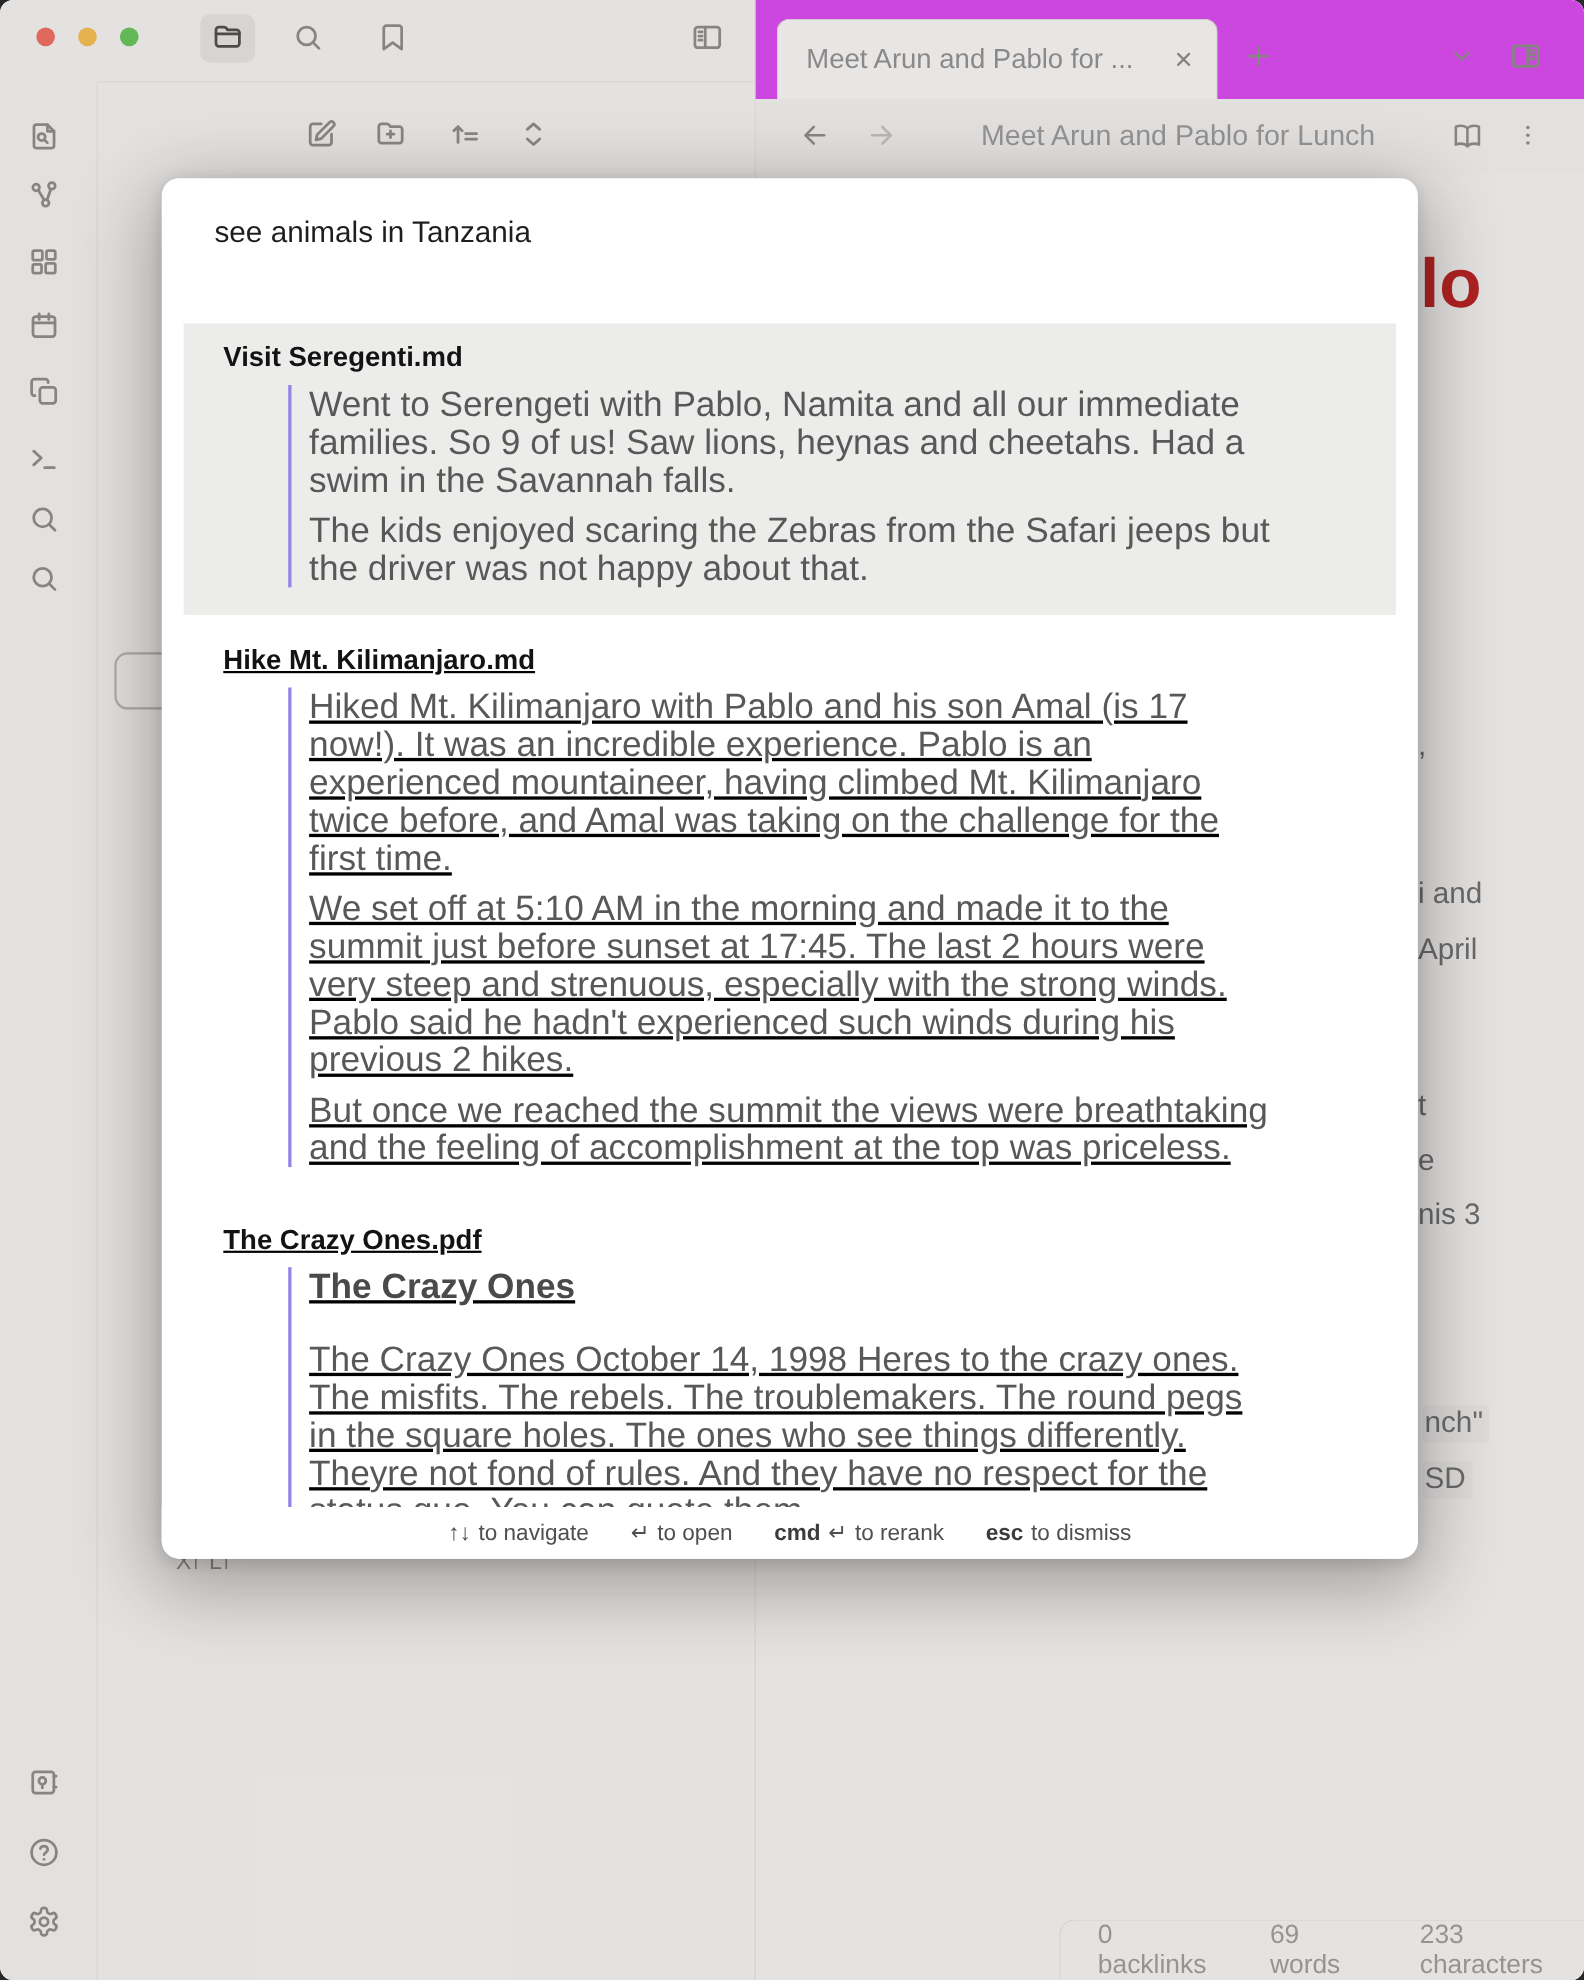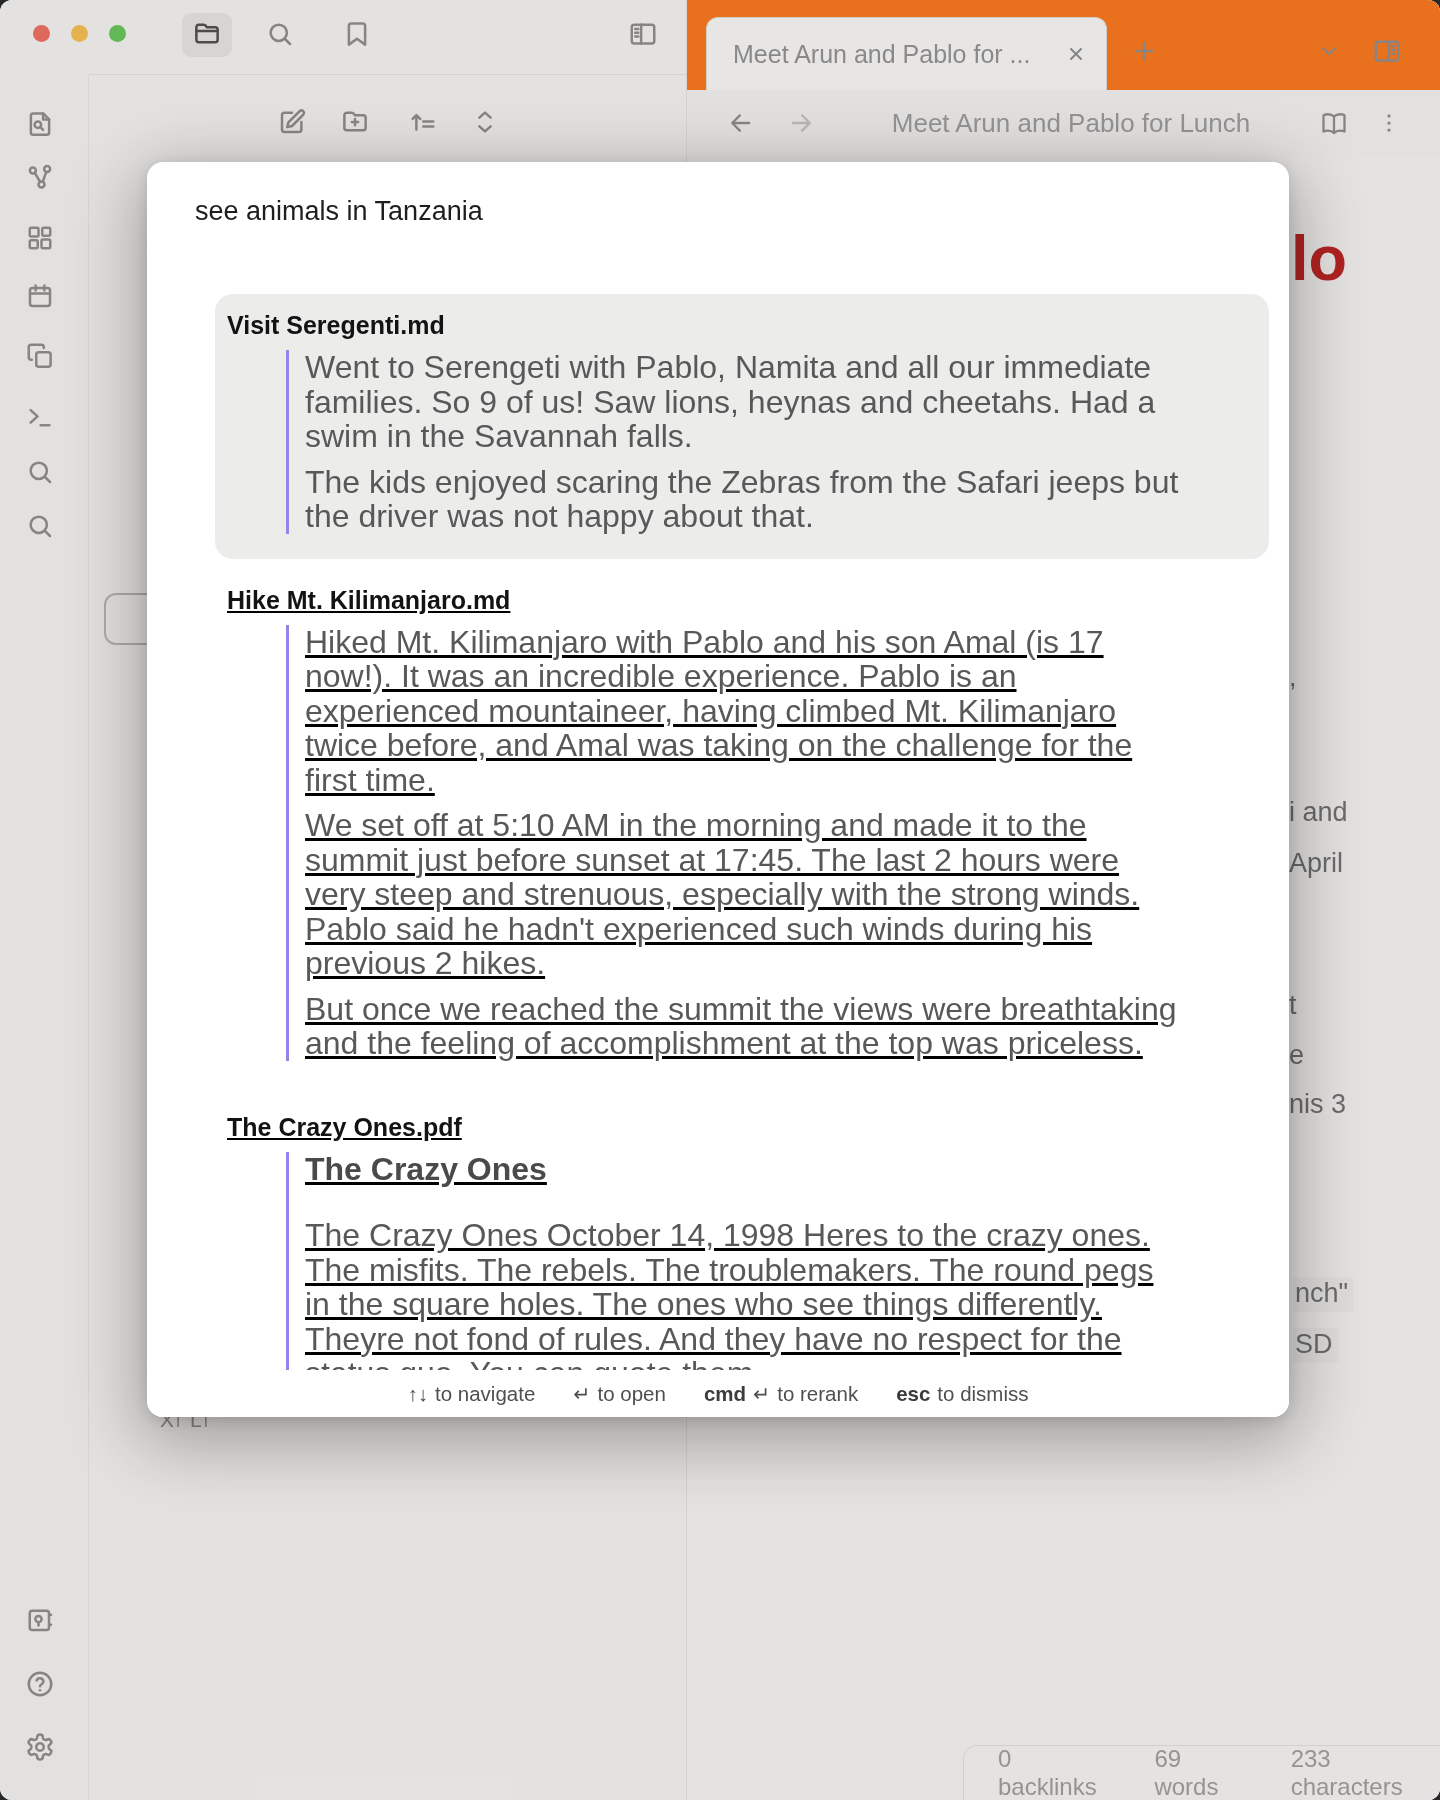--- a/index.html
+++ b/index.html
@@ -20,21 +20,21 @@
   
   .ribbon{position:absolute;left:0;top:75px;width:89px;height:1725px;background:#f2f1ef;border-right:1px solid #e5e3e0;}
   .ribbon .icbtn{left:18px;}
   
   .explorer{position:absolute;left:89px;top:75px;width:597px;height:1725px;background:#f3f2f0;}
   .frag-rect{position:absolute;left:15px;top:518px;width:64px;height:52px;border:2.5px solid #b7b5b2;border-radius:12px;}
   .frag-folder{position:absolute;left:71px;top:1333px;font-size:21px;font-variant:small-caps;
     letter-spacing:2px;color:#8e8c89;}
   
   .mainpane{position:absolute;left:686px;top:0;width:754px;height:1800px;background:#f4f3f1;border-left:1px solid #e2e0dd;}
-  .tabbar{position:absolute;left:0;top:0;width:754px;height:90px;background:#f97316;}
+  .tabbar{position:absolute;left:0;top:0;width:754px;height:90px;background:#d946ef;}
   .tab{position:absolute;left:19px;top:17px;width:401px;height:73px;background:#f7f6f4;
     border:1px solid #dcdad7;border-bottom:none;border-radius:12px 12px 0 0;
     display:flex;align-items:center;padding:0 18px 0 26px;cursor:pointer;}
   .tab-title{flex:1;font-size:25px;color:#8f8f8f;white-space:nowrap;overflow:hidden;}
   .tab-close{display:flex;color:#8a8a8a;cursor:pointer;}
   .navbar{position:absolute;left:0;top:90px;width:754px;height:68px;background:#f2f1ef;}
   .nav-title{position:absolute;left:198px;top:18px;width:372px;text-align:center;font-size:26px;color:#9a9a9a;
     white-space:nowrap;}
   
   .doc-big{position:absolute;left:604px;top:222px;font-size:63px;font-weight:700;color:#b91c1c;}
@@ -45,21 +45,21 @@
     border-top:1px solid #e0deda;border-left:1px solid #e0deda;border-radius:14px 0 0 0;
     display:flex;align-items:center;gap:44px;padding-left:34px;font-size:24px;color:#9c9a98;}
   
   .overlay{position:absolute;left:0;top:0;width:1440px;height:1800px;background:rgba(95,92,88,.10);}
   
   .modal{position:absolute;left:147px;top:162px;width:1142px;height:1255px;background:#ffffff;border-radius:16px;
     box-shadow:0 18px 70px 8px rgba(0,0,0,.30),0 3px 14px rgba(0,0,0,.12);}
   .query{position:absolute;left:0;top:0;right:0;height:96px;padding:34px 40px 0 48px;
     font-size:27px;color:#1e1e1e;border-radius:16px 16px 0 0;cursor:text;}
   .results{position:absolute;left:0;top:96px;right:0;bottom:47px;overflow:hidden;padding:36px 20px 0;}
-  .result{border-radius:18px;padding:16px 12px 14px;cursor:pointer;margin-left:48px;}
+  .result{border-radius:1px;padding:16px 36px 14px;cursor:pointer;}
   .result.selected{background:#ececeb;}
   .result+.result{margin-top:10px;text-decoration:underline;}
   .result-title{font-size:25px;font-weight:700;line-height:30px;color:#131313;margin-bottom:10px;}
   .quote{border-left:3px solid #9583e6;padding-left:16px;margin-left:59px;}
   .quote p{margin:0 0 11px;font-size:32px;line-height:34.5px;color:#585858;max-width:880px;}
   .quote p.qh{font-weight:700;color:#4a4a4a;margin-bottom:32px;}
   .hints{position:absolute;left:0;right:0;bottom:0;height:47px;background:#fff;border-radius:0 0 16px 16px;
     display:flex;align-items:center;justify-content:center;gap:38px;font-size:20.5px;color:#4f4f4f;}
   .hint{display:flex;align-items:baseline;}
   .hint b{font-weight:700;color:#3c3c3c;margin-right:7px;}

